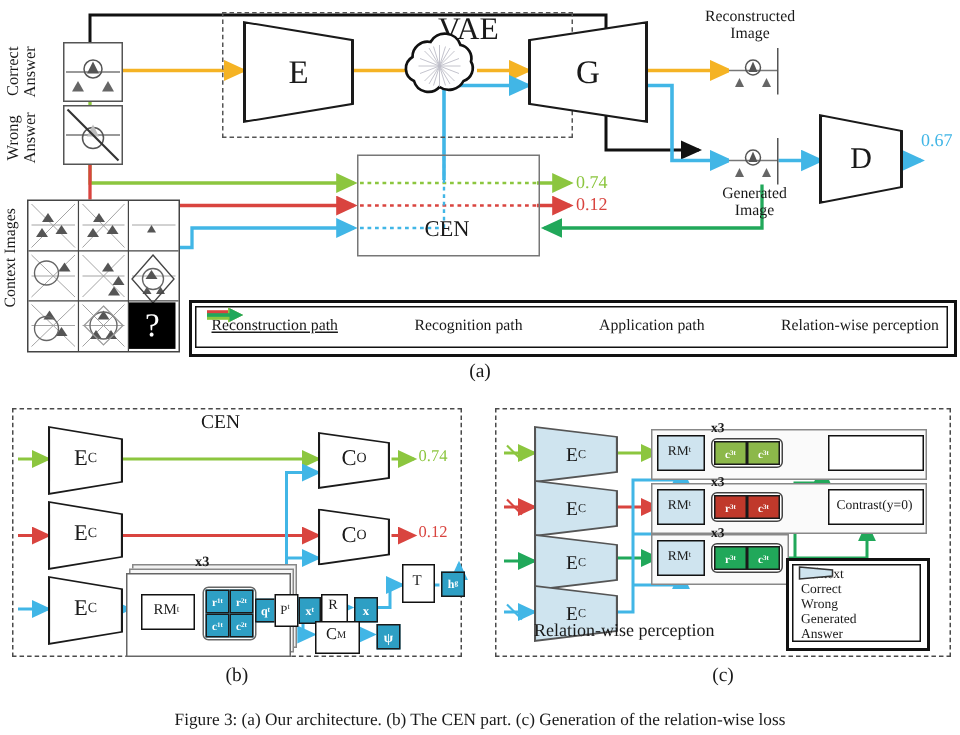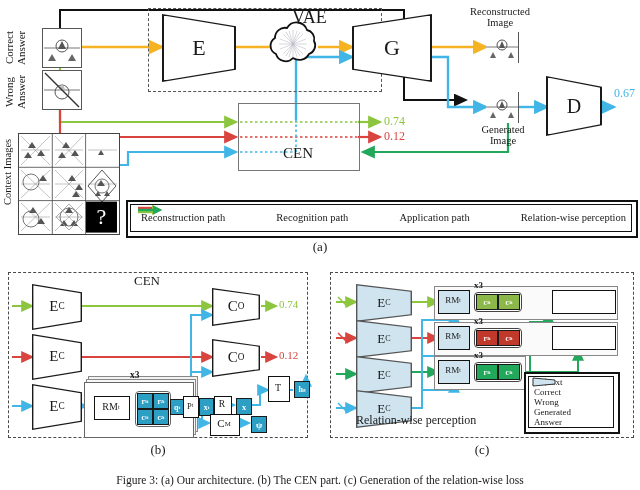--- a/index.html
+++ b/index.html
@@ -83,21 +83,21 @@
     <path d="M240,152 L296,152" stroke="#41b6e6" stroke-width="1.6" fill="none" stroke-dasharray="2.5,2.5"></path>
     <path d="M296,152 L296,100" stroke="#41b6e6" stroke-width="1.6" fill="none" stroke-dasharray="2.5,2.5"></path>
 
     <path d="M358,122 L380,122" stroke="#8cc63f" stroke-width="2.2" fill="none" marker-end="url(#ag)"></path>
     <path d="M358,137 L380,137" stroke="#d9443f" stroke-width="2.2" fill="none" marker-end="url(#ar)"></path>
 
     <path d="M508,120 L508,152 L363,152" stroke="#21a85a" stroke-width="2.2" fill="none" marker-end="url(#agr)"></path>
   </svg>
 
   <div class="abs dashdot" style="left:148px;top:8px;width:232px;height:82px;border-style:dashed;border-color:#555;"></div>
-  <div class="abs lbl" style="left:292px;top:8px;font-size:18px;">VAE</div>
+  <div class="abs lbl" style="left:292px;top:8px;font-size:21px;">VAE</div>
 
   <div class="abs trapR" style="left:162px;top:14px;width:74px;height:68px;background:#1a1a1a;">
     <div class="abs trapR" style="left:1.6px;top:1.6px;width:70.8px;height:64.8px;background:#fff;"></div>
   </div>
   <div class="abs lbl centerTxt" style="left:162px;top:14px;width:74px;height:68px;font-size:22px;">E</div>
 
   <svg class="abs" style="left:262px;top:16px;width:62px;height:62px;" width="62" height="62">
     <path d="M14,38 a9,9 0 0,1 -1,-16 a10,10 0 0,1 12,-10 a11,11 0 0,1 20,2
              a9,9 0 0,1 7,11 a9,9 0 0,1 -5,13 a11,11 0 0,1 -16,4
              a10,10 0 0,1 -17,-4 z" fill="#fff" stroke="#111" stroke-width="1.8"></path>
@@ -243,21 +243,21 @@
   </div>
   <div class="abs lbl" style="left:460px;top:124px;width:86px;text-align:center;font-size:10.5px;">
     <span>Generated</span><br>
     <span>Image</span>
   </div>
 
   <div class="abs" style="left:126px;top:200px;width:508px;height:34px;border:2px solid #111;background:#fff;">
     <div class="abs" style="left:2px;top:2px;width:500px;height:26px;border:1px solid #111;"></div>
     <div class="abs" id="legend-a-items" style="left:10px;top:2px;width:488px;height:26px;display:flex;align-items:center;
                 justify-content:space-between;">
-        <div style="display: flex; align-items: center; gap: 3px;">
+        <div style="display: flex; align-items: center; gap: 3px; text-decoration: underline;">
           <span>
             <svg width="26" height="12">
               <path d="M0,6 L17,6" stroke="#f5b324" stroke-width="2.4"></path>
               <path d="M15,1.5 L24,6 L15,10.5 z" fill="#f5b324"></path>
             </svg>
           </span>
           <span style="font-size: 10.5px; font-family: &quot;Liberation Serif&quot;, serif;">Reconstruction path</span>
         </div>
         <div style="display: flex; align-items: center; gap: 3px;">
           <span>
@@ -549,20 +549,21 @@
   <div class="abs" style="left:148px;top:60px;width:46px;height:18px;border:1.2px solid #444;border-radius:4px;background:#fff;"></div>
   <div class="abs cell" style="left:150px;top:62px;width:20px;height:14px;background:#c0392b;font-size:7.5px;">
     <span>r</span>
       <span class="sub">3t</span>
     </div>
   <div class="abs cell" style="left:172px;top:62px;width:20px;height:14px;background:#c0392b;font-size:7.5px;">
     <span>c</span>
       <span class="sub">3t</span>
     </div>
   <div class="abs" style="left:226px;top:58px;width:62px;height:22px;border:1.4px solid #111;background:#fff;"></div>
+  <div class="abs lbl centerTxt" style="left:226px;top:58px;width:62px;height:22px;font-size:9px;">Contrast(y=0)</div>
 
   <div class="abs" style="left:108px;top:88px;width:90px;height:32px;border:1.2px solid #888;background:#fafafa;"></div>
   <div class="abs lbl" style="left:148px;top:83px;font-size:9px;font-weight:bold;">x3</div>
   <div class="abs" style="left:112px;top:92px;width:30px;height:22px;border:1.6px solid #111;background:#cfe4ef;"></div>
   <div class="abs lbl centerTxt" style="left:112px;top:92px;width:30px;height:22px;font-size:9px;">
     <span>RM</span>
       <span class="sub">t</span>
     </div>
   <div class="abs" style="left:148px;top:94px;width:46px;height:18px;border:1.2px solid #444;border-radius:4px;background:#fff;"></div>
   <div class="abs cell" style="left:150px;top:96px;width:20px;height:14px;background:#21a85a;font-size:7.5px;">

